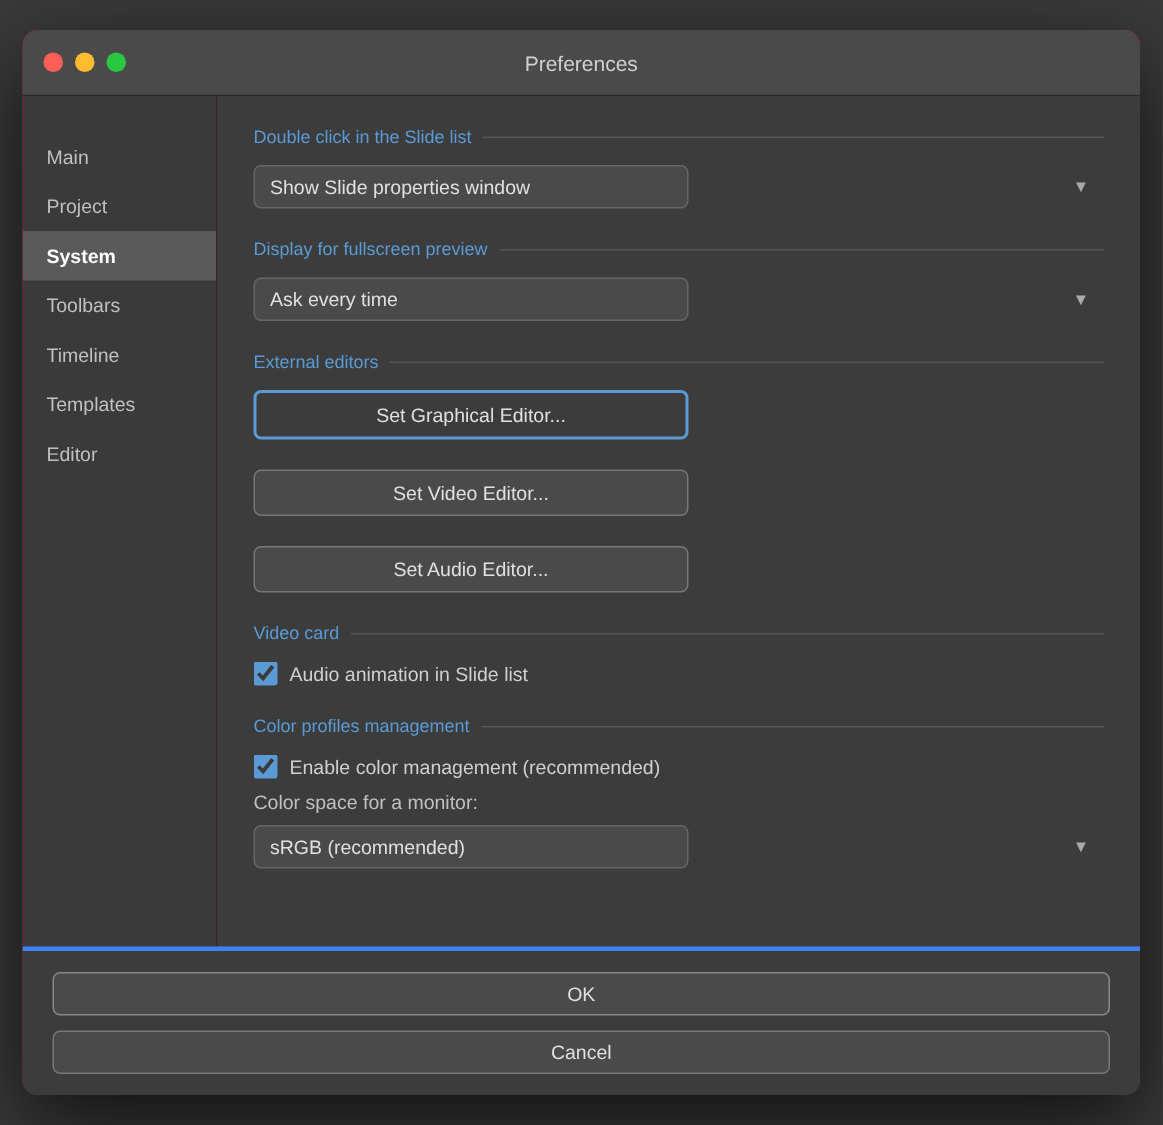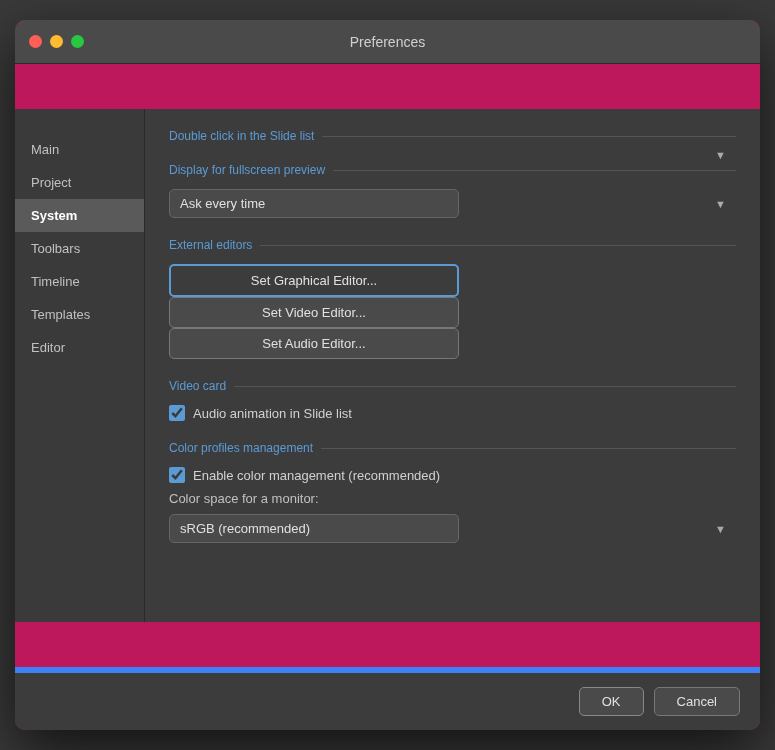--- a/index.html
+++ b/index.html
@@ -17,21 +17,20 @@
 
     .window {
       width: 745px;
       height: 710px;
       background: #be185d;
       border-radius: 10px;
       box-shadow: 0 20px 60px rgba(0,0,0,0.7);
       display: flex;
       flex-direction: column;
       overflow: hidden;
-      gap: 45px;
     }
 
     .title-bar {
       background: #4a4a4a;
       height: 44px;
       display: flex;
       align-items: center;
       justify-content: center;
       position: relative;
       border-bottom: 1px solid #2a2a2a;
@@ -148,21 +147,21 @@
       color: #aaa;
       font-size: 11px;
       pointer-events: none;
     }
 
     
     .editor-button {
       display: block;
       width: 290px;
       padding: 7px 10px;
-      margin-bottom: 0;
+      margin-bottom: 20px;
       background: #4a4a4a;
       border: 1px solid #777;
       border-radius: 5px;
       color: #e0e0e0;
       font-size: 13px;
       text-align: center;
       cursor: pointer;
     }
 
     .editor-button.focused {
@@ -190,26 +189,26 @@
     .color-space-label {
       color: #c0c0c0;
       font-size: 13px;
       margin-bottom: 8px;
       margin-top: 4px;
     }
 
     
     .footer {
       display: flex;
-      justify-content: flex-end;
       gap: 10px;
       padding: 14px 20px;
-      border-top: 6px solid #3b82f6;
+      border-top: 3px solid #3b82f6;
       background: #3c3c3c;
       flex-shrink: 0;
+      flex-direction: column;
     }
 
     .footer-btn {
       padding: 6px 22px;
       border-radius: 5px;
       font-size: 13px;
       cursor: pointer;
       background: #4a4a4a;
       border: 1px solid #777;
       color: #e0e0e0;
@@ -245,20 +244,25 @@
       <div class="sidebar-item">Timeline</div>
       <div class="sidebar-item">Templates</div>
       <div class="sidebar-item">Editor</div>
     </div>
 
     <div class="main-panel">
 
       <div class="section">
         <div class="section-label">Double click in the Slide list</div>
         <div class="dropdown-wrapper">
+          <select class="dropdown">
+            <option>Show Slide properties window</option>
+            <option>Open in Editor</option>
+            <option>Do nothing</option>
+          </select>
           <span class="dropdown-arrow">▼</span>
         </div>
       </div>
 
       <div class="section">
         <div class="section-label">Display for fullscreen preview</div>
         <div class="dropdown-wrapper">
           <select class="dropdown">
             <option>Ask every time</option>
             <option>Primary monitor</option>

